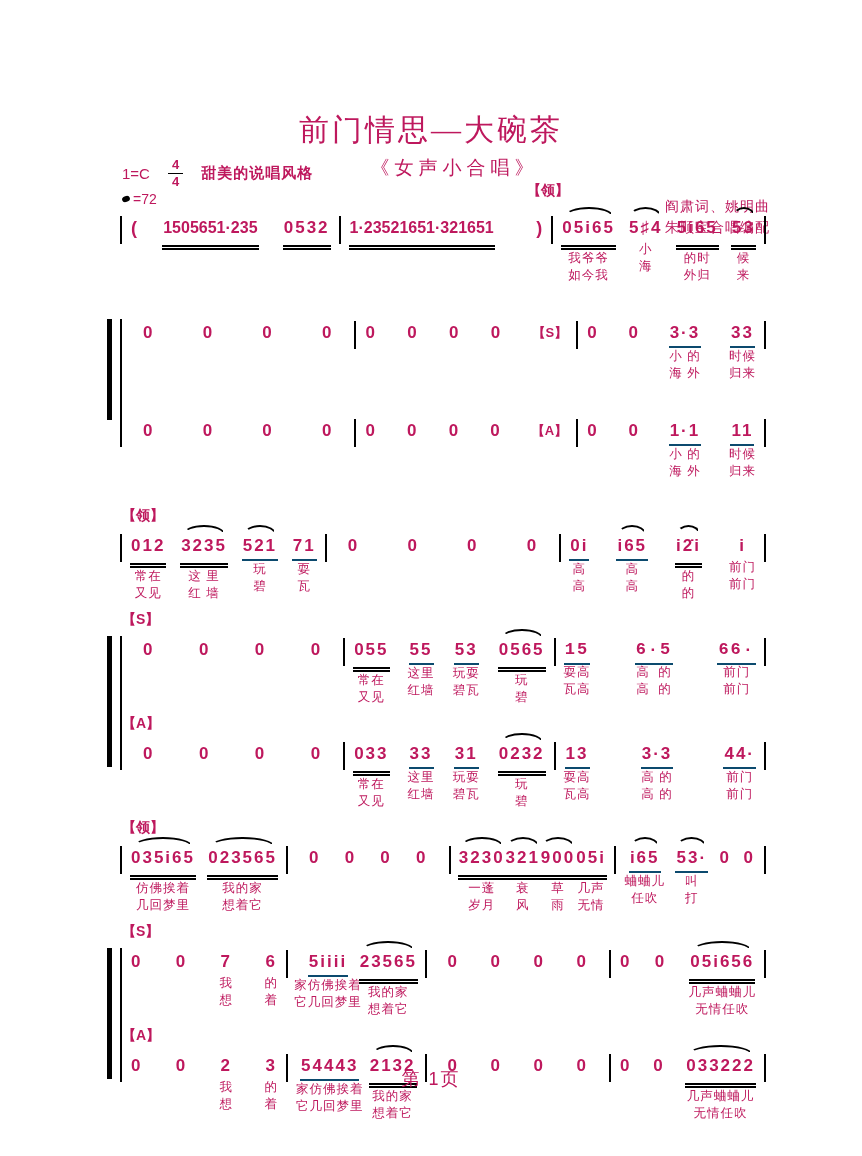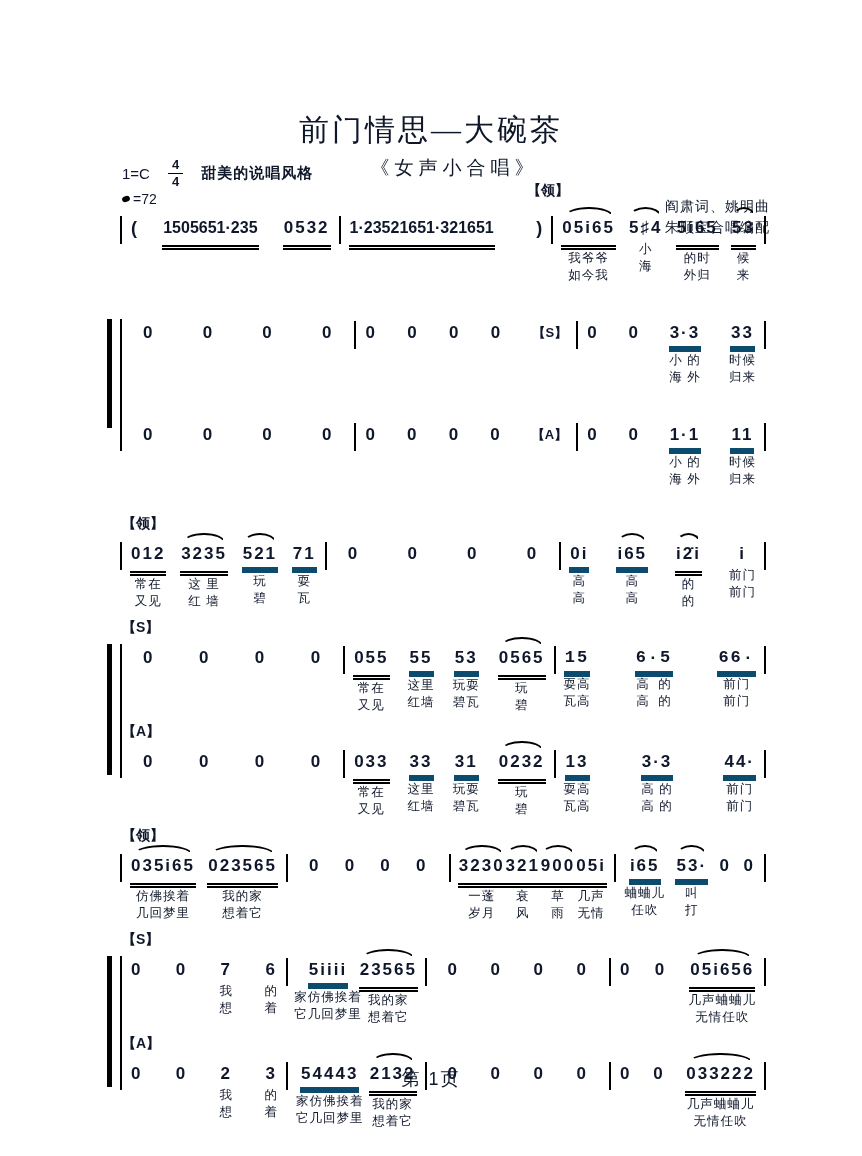--- a/index.html
+++ b/index.html
@@ -1,16 +1,16 @@
 <!DOCTYPE html>
 <html><head>
 <meta charset="utf-8">
 <style>
   html,body{margin:0;padding:0;background:#fff;}
-  .page{position:relative;width:862px;height:1156px;background:#fff;color:#0f172a;
+  .page{position:relative;width:862px;height:1156px;background:#fff;color:#be185d;
         font-family:"Liberation Sans","DejaVu Sans",sans-serif;overflow:hidden;}
 
   
   .title{position:absolute;top:110px;left:0;right:0;text-align:center;
          font-family:"Liberation Serif","DejaVu Serif",serif;font-size:30px;letter-spacing:3px;}
   .subtitle{position:absolute;top:155px;left:0;right:0;text-align:center;
          font-family:"Liberation Serif","DejaVu Serif",serif;font-size:19px;letter-spacing:5px;padding-left:47px;}
   .meta-left{position:absolute;top:158px;left:122px;display:flex;align-items:center;gap:18px;font-size:15px;}
   .keysig{font-size:15px;}
   .frac{display:inline-flex;flex-direction:column;align-items:center;font-size:13px;font-weight:bold;line-height:1.05;}
@@ -29,21 +29,21 @@
   .sys-label{height:17px;font-size:14px;font-weight:bold;margin-left:2px;line-height:17px;}
   .notes-row{display:flex;align-items:flex-start;}
   .barline{flex:none;width:2px;height:28px;margin-top:10px;background:#000;}
   .measure{display:flex;justify-content:space-between;align-items:flex-start;
            padding:0 8px;box-sizing:border-box;min-width:0;flex-basis:0;}
   .measure.rests{padding:0 20px;}
   .tok{display:flex;flex-direction:column;align-items:center;min-width:6px;}
   .note{position:relative;margin-top:10px;height:24px;line-height:24px;
         font-weight:bold;font-size:17px;letter-spacing:2px;white-space:nowrap;padding:0 1px 1px 1px;}
   .note.tight{font-size:16px;letter-spacing:0;}
-  .note.u1{border-bottom:6px solid #0c4a6e;}
+  .note.u1{border-bottom:2px solid #0c4a6e;}
   .note.u2{border-bottom:5px double #000;padding-bottom:5px;}
   .note.slur::before{content:"";position:absolute;left:6%;right:6%;top:-9px;height:9px;
         border:2px solid transparent;border-top:2px solid #000;
         border-radius:50% 50% 0 0 / 100% 100% 0 0;box-sizing:border-box;}
   .note.paren{letter-spacing:0;font-size:18px;}
   .note.ilabel{font-size:13px;letter-spacing:0;}
   .lyr{height:17px;line-height:17px;font-size:12.5px;letter-spacing:1px;white-space:nowrap;}
 
   
   .pair{position:relative;}

